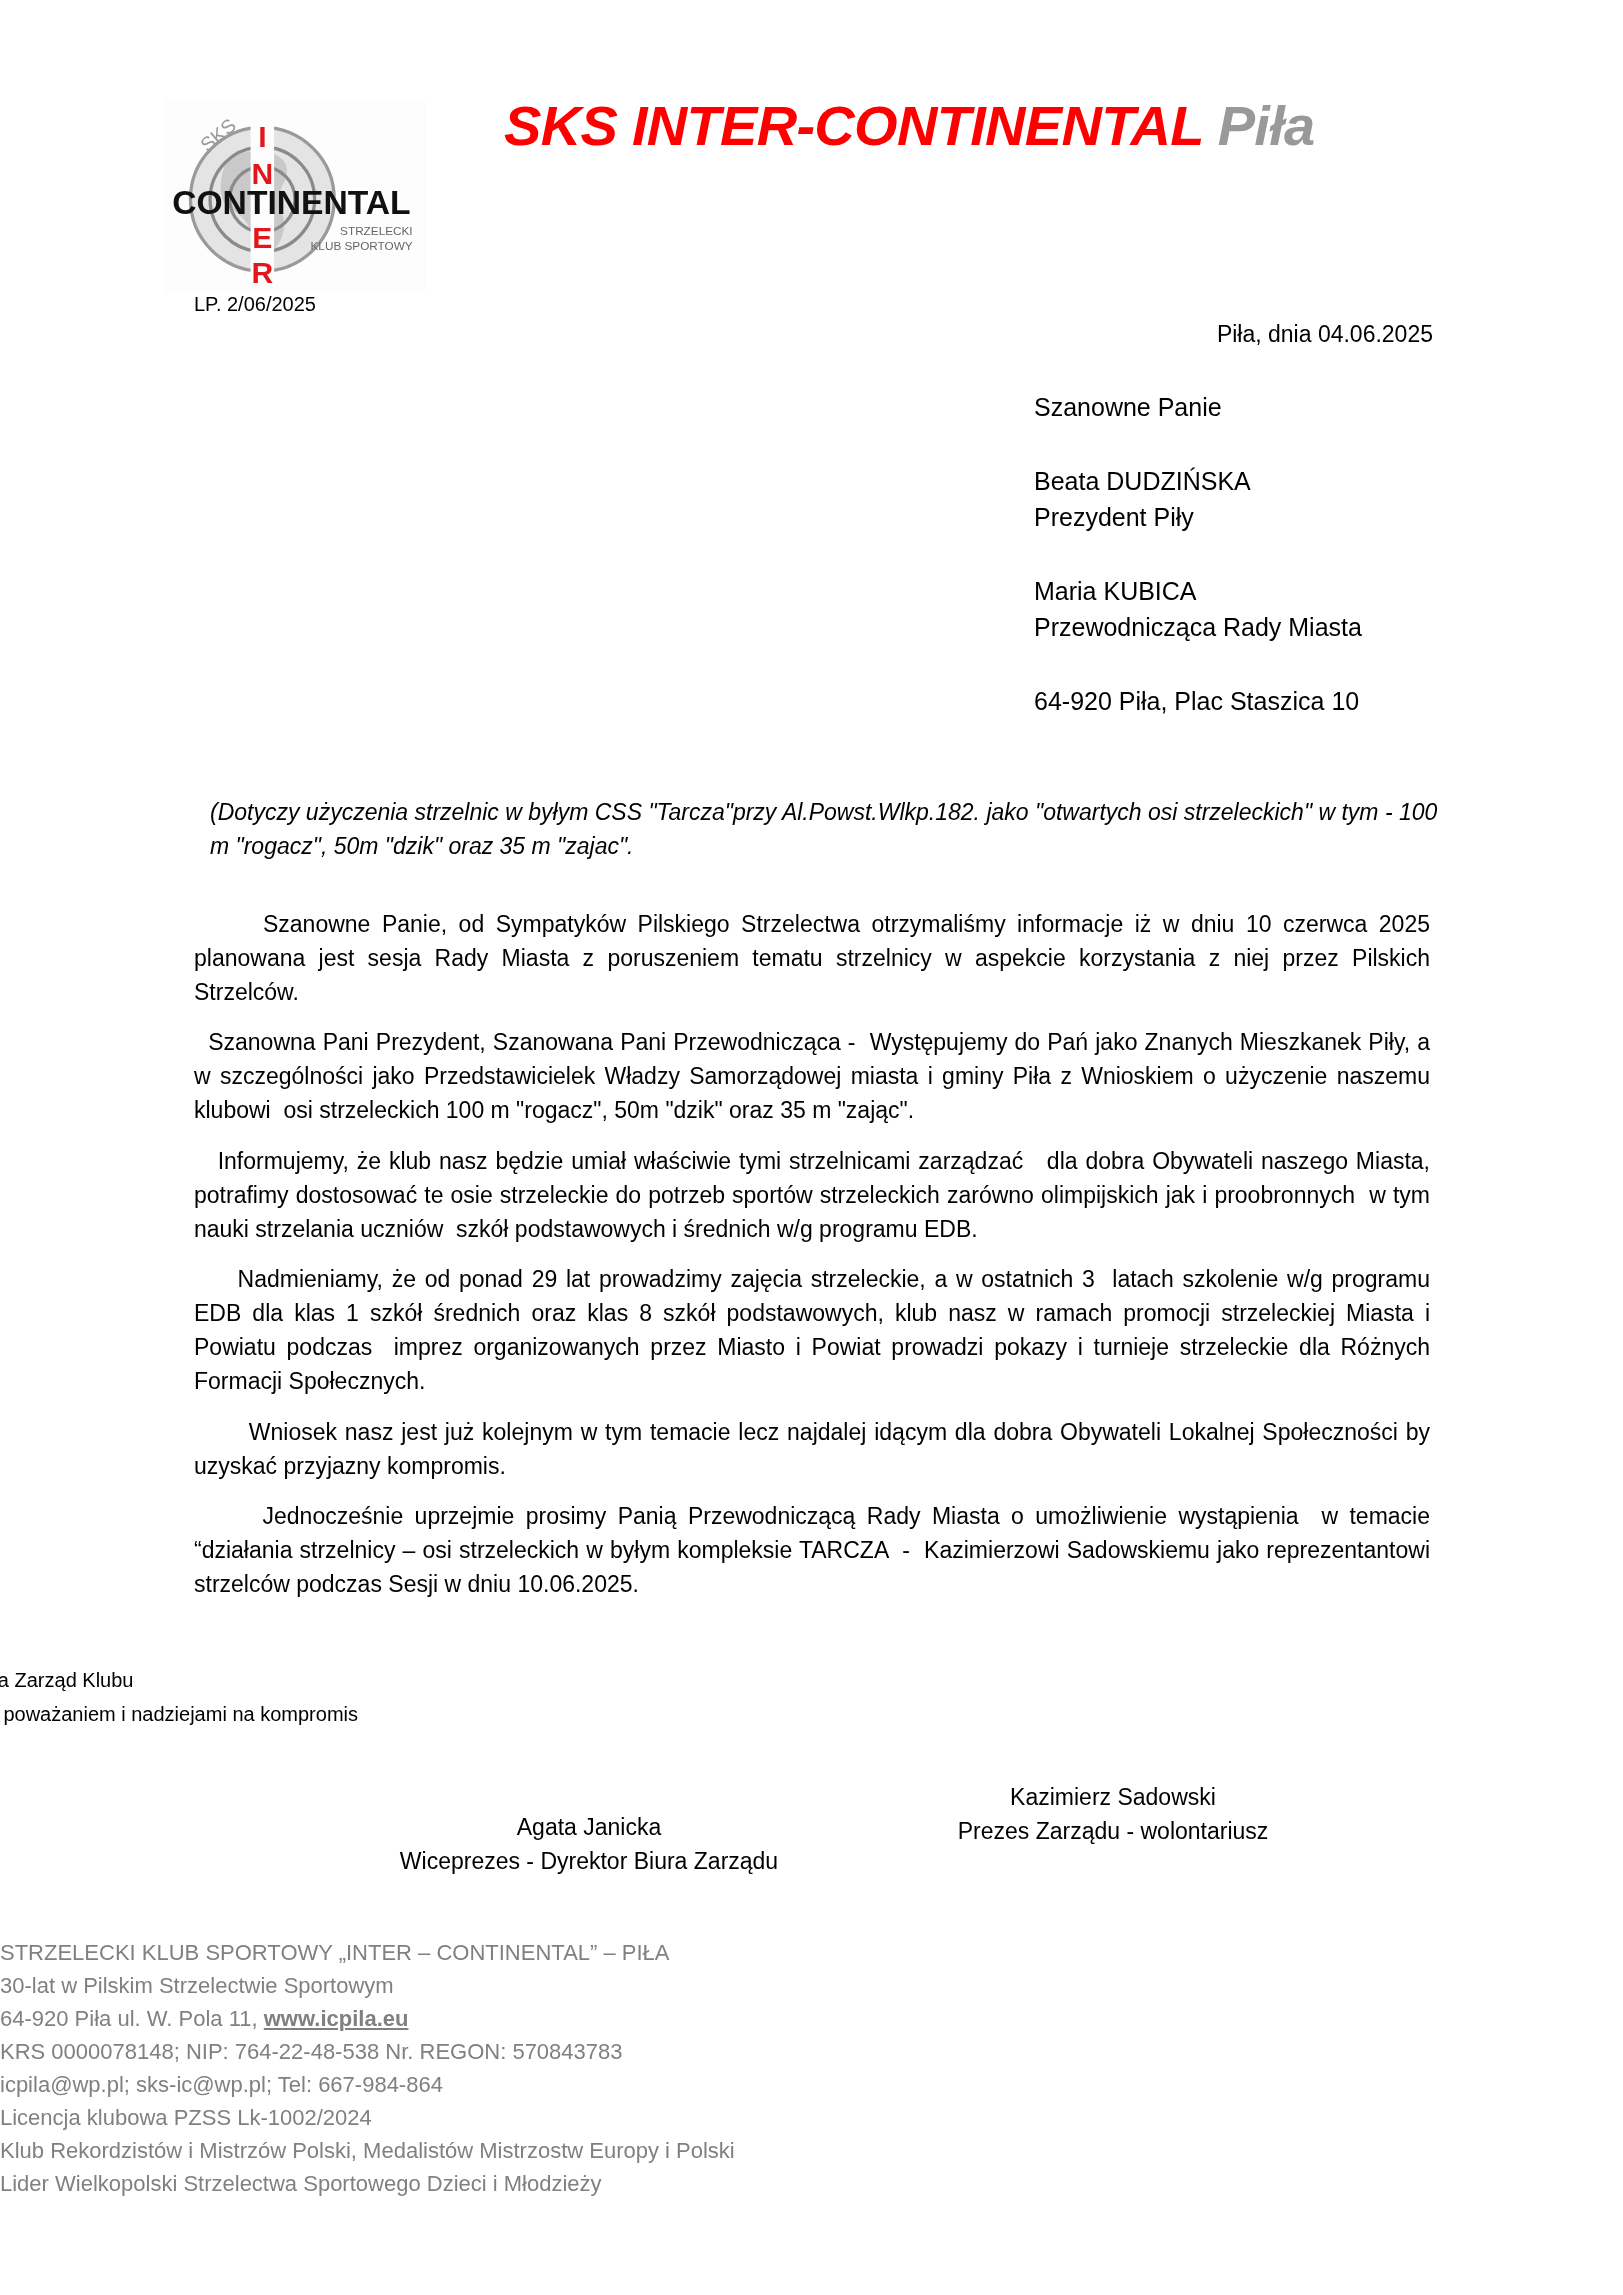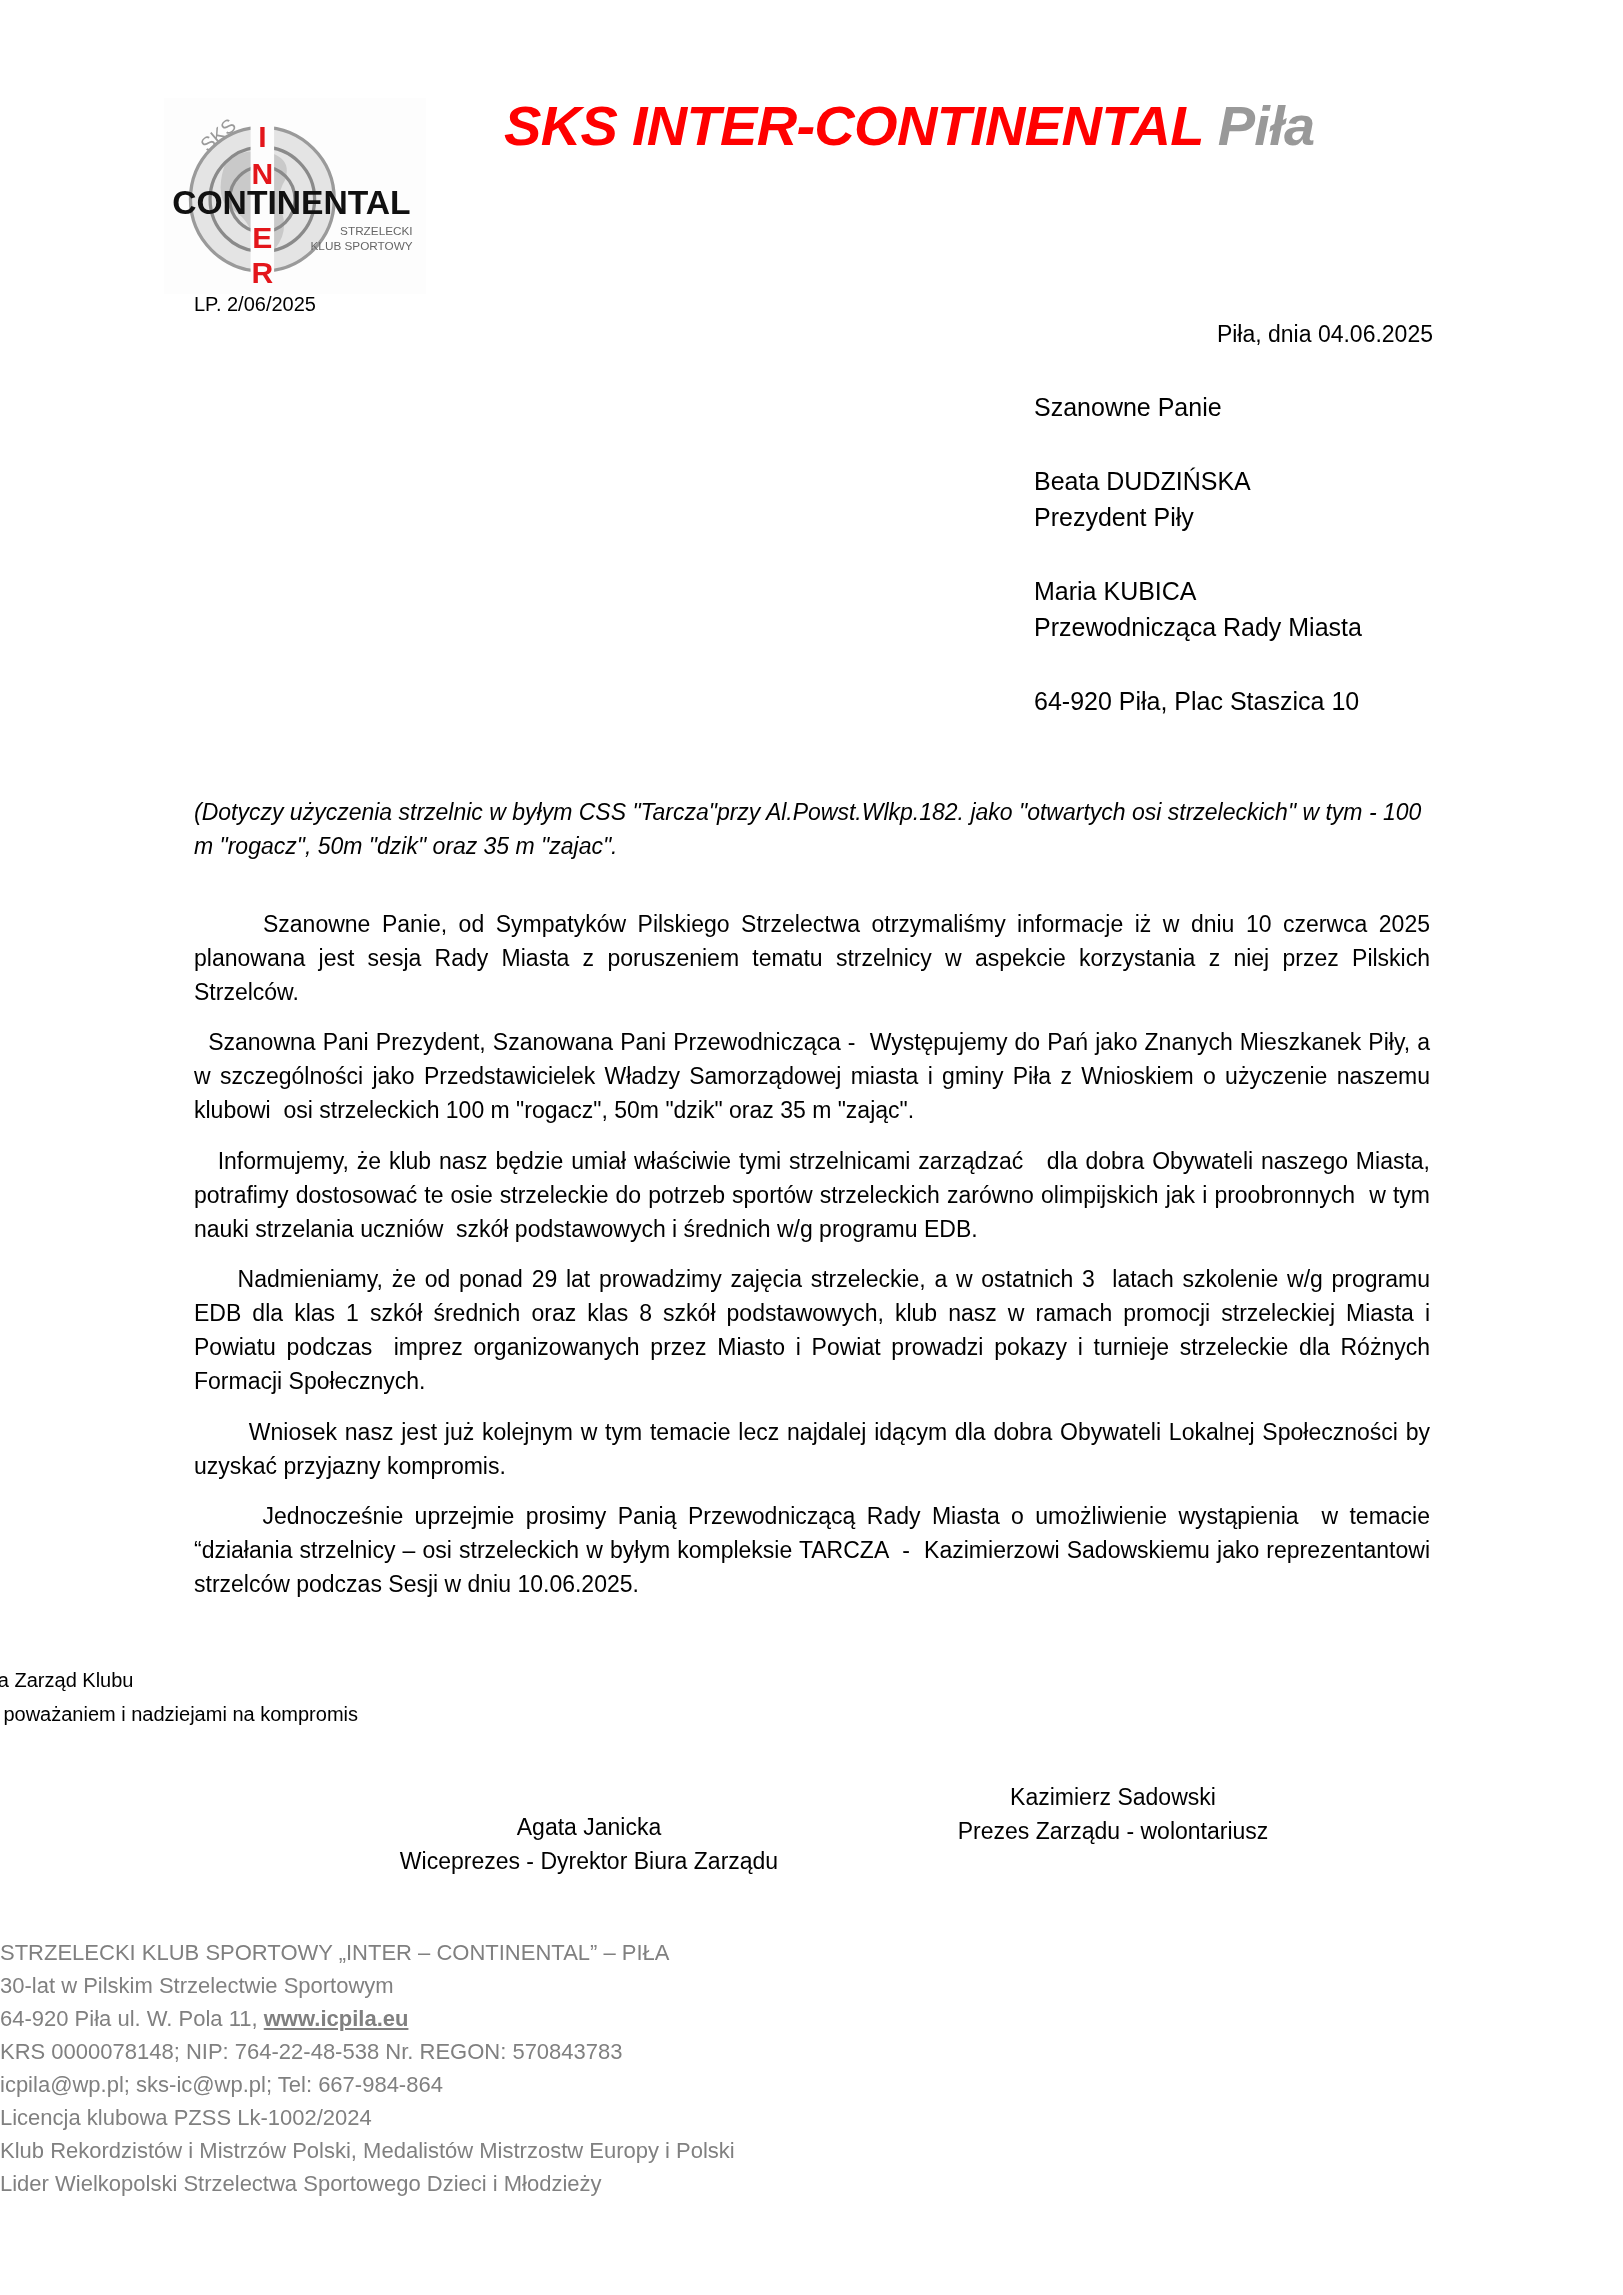--- a/index.html
+++ b/index.html
@@ -16,21 +16,21 @@
                   letter-spacing: -0.7px; white-space: nowrap; line-height: 1; }
   .header-title .red { color: #ff0000; }
   .header-title .grey { color: #999999; }
 
   .ref { left: 194px; top: 293px; font-size: 20px; }
   .date { right: 190px; top: 321px; font-size: 23px; text-align: right; }
 
   .addr { left: 1034px; font-size: 25px; line-height: 1.45; }
 
   .text-col { left: 194px; width: 1236px; font-size: 23px; line-height: 34px; }
-  .subject { top: 795px; font-style: italic; }
+  .subject { top: 795px; font-style: italic; margin-left: 16px; }
   .body-wrap { position: absolute; left: 194px; top: 907px; width: 1236px; font-size: 23px; line-height: 34px; }
   .body-wrap p { margin: 0 0 16.4px 0; text-align: justify; }
 
   .closing { left: 0; width: 1488px; top: 1663px; text-align: left; font-size: 20px; line-height: 34px; }
   .closing div { position: relative; left: -14.4px; }
 
   .sig { top: 1780px; font-size: 23px; line-height: 34px; text-align: center; }
   .sig-left { left: 327px; width: 524px; margin-top: 30px; }
   .sig-right { left: 851px; width: 524px; left: 851px; }
 

